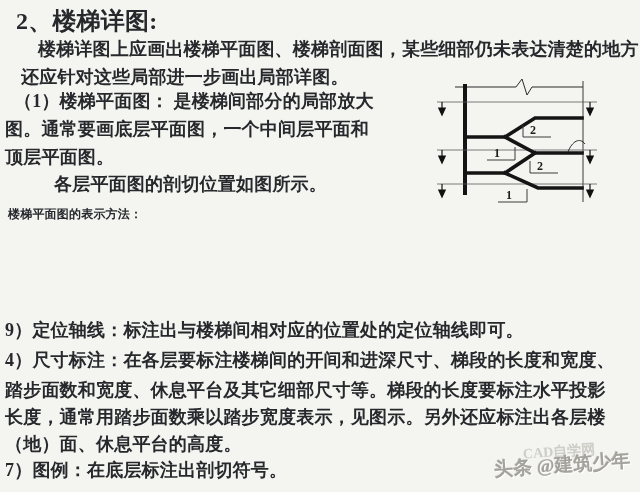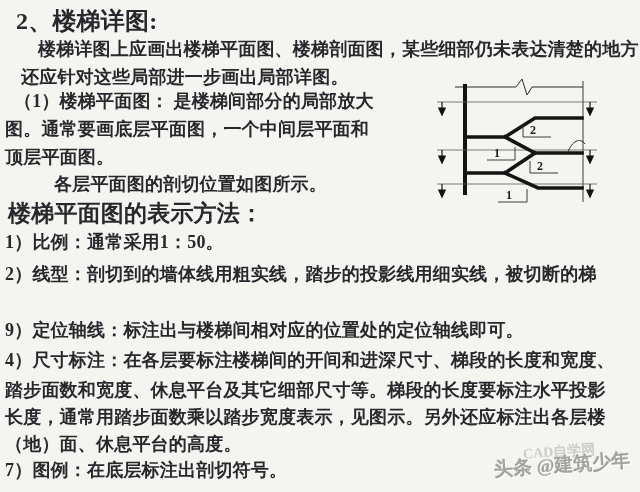--- a/index.html
+++ b/index.html
@@ -13,21 +13,21 @@
   }
   .ln{
     position:absolute;
     white-space:nowrap;
     font-size:18px;
     font-weight:700;
     letter-spacing:0.2px;
     line-height:22px;
   }
   .heading{font-size:24px;margin-left:8px;}
-  .sub{font-size:23px;}
+  .sub{font-size:12px;}
   .diagram{position:absolute;left:428px;top:76px;width:212px;height:136px;}
   .diagram text{
     font-family:"Liberation Serif","DejaVu Serif",serif;
     font-size:12px;font-weight:700;fill:#1c1c1c;
   }
   .watermark{
     position:absolute;left:494px;top:452px;
     transform:rotate(-4deg);
     font-size:19px;font-weight:700;
     color:#a3a29b;
@@ -52,22 +52,20 @@
   <div class="ln" style="left:38px;top:38px;">楼梯详图上应画出楼梯平面图、楼梯剖面图，某些细部仍未表达清楚的地方，</div>
   <div class="ln" style="left:21px;top:66px;">还应针对这些局部进一步画出局部详图。</div>
 
   <div class="ln" style="left:14px;top:90px;">（1）楼梯平面图： 是楼梯间部分的局部放大</div>
   <div class="ln" style="left:5px;top:146px;">顶层平面图。</div>
   <div class="ln" style="left:5px;top:118px;">图。通常要画底层平面图，一个中间层平面和</div>
   <div class="ln" style="left:54px;top:173px;">各层平面图的剖切位置如图所示。</div>
 
   <div class="ln sub" style="left:8px;top:203px;">楼梯平面图的表示方法：</div>
 
-  <div class="ln" style="left:5px;top:231px;">1）比例：通常采用1：50。</div>
-  <div class="ln" style="left:5px;top:263px;">2）线型：剖切到的墙体线用粗实线，踏步的投影线用细实线，被切断的梯</div>
   <div class="ln" style="left:5px;top:319px;">9）定位轴线：标注出与楼梯间相对应的位置处的定位轴线即可。</div>
   <div class="ln" style="left:5px;top:349px;">4）尺寸标注：在各层要标注楼梯间的开间和进深尺寸、梯段的长度和宽度、</div>
   <div class="ln" style="left:5px;top:379px;">踏步面数和宽度、休息平台及其它细部尺寸等。梯段的长度要标注水平投影</div>
   <div class="ln" style="left:5px;top:406px;">长度，通常用踏步面数乘以踏步宽度表示，见图示。另外还应标注出各层楼</div>
   <div class="ln" style="left:5px;top:433px;">（地）面、休息平台的高度。</div>
   <div class="ln" style="left:5px;top:459px;">7）图例：在底层标注出剖切符号。</div>
 
   <svg class="diagram" viewBox="0 0 212 136">
 
     <g stroke="#2b2b2b" stroke-width="1" fill="none">

